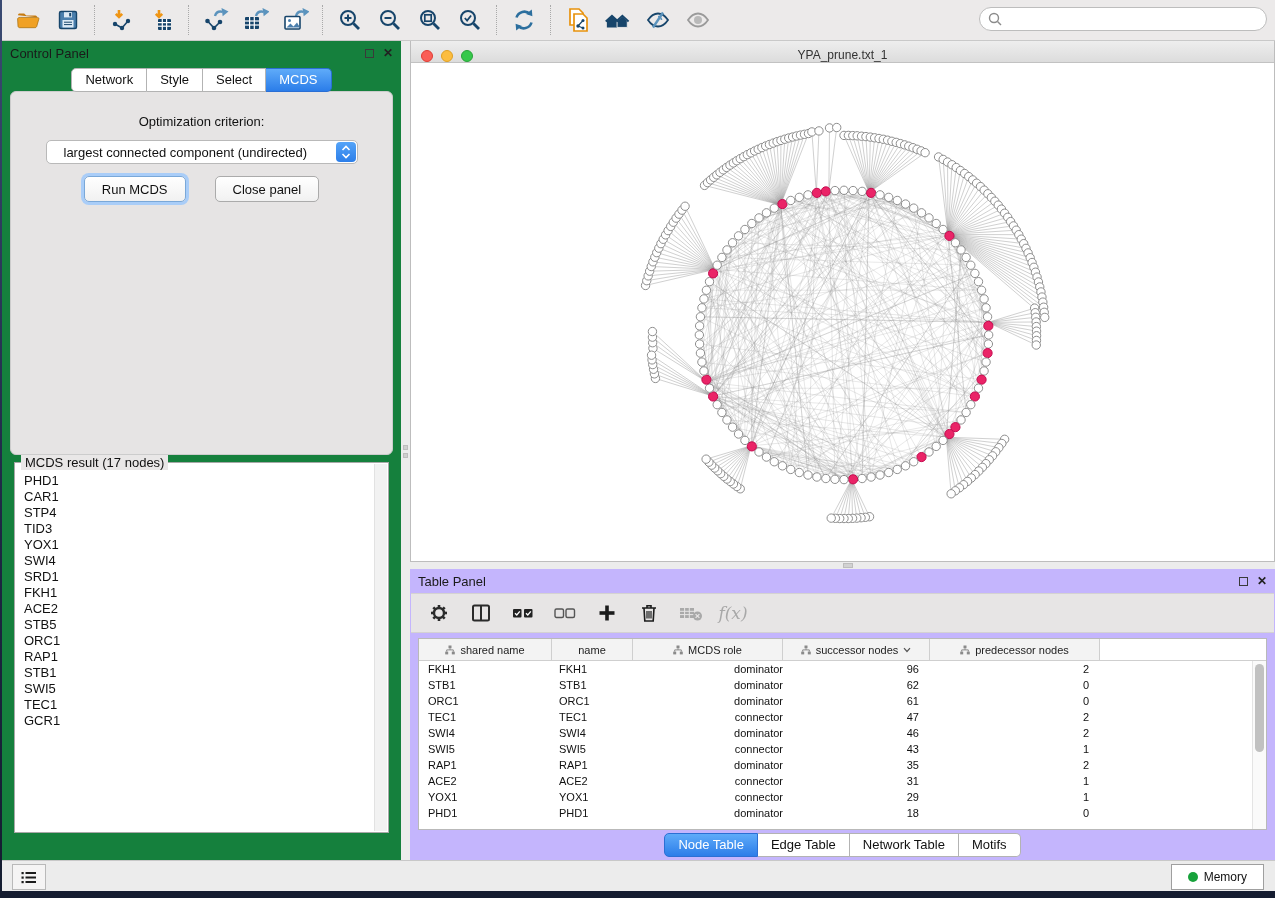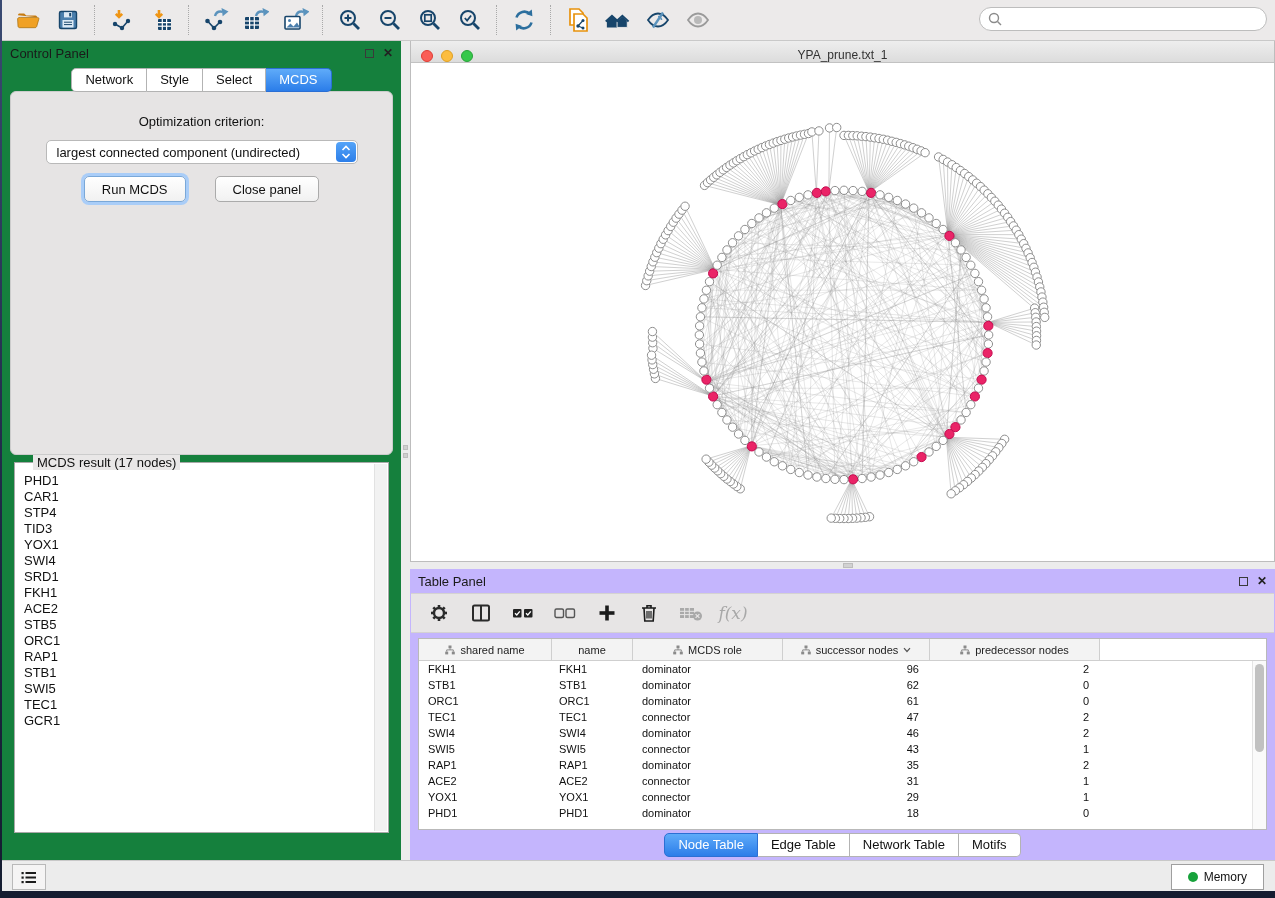--- a/index.html
+++ b/index.html
@@ -37,32 +37,32 @@
   .seg-tabs{display:flex;justify-content:center;margin:3px 0 0 0;position:relative;z-index:2;}
   .seg{background:#fff;border:1px solid #b3b3b3;border-left:none;padding:3px 13px 4px;font-size:13px;color:#111;cursor:default;}
   .seg:first-child{border-left:1px solid #b3b3b3;border-radius:5px 0 0 5px;}
   .seg:last-child{border-radius:0 5px 5px 0;}
   .seg.active{background:linear-gradient(180deg,#5fabf9 0%,#2b7de9 100%);border-color:#2b6fd4;color:#fff;}
   .mcds-box{margin:-1px 8px 0 8px;height:364px;background:#e6e4e4;border:1px solid #cccccc;border-radius:6px;
     display:flex;flex-direction:column;align-items:center;box-sizing:border-box;}
   .crit-label{margin-top:22px;font-size:13px;color:#111;}
   .select{margin-top:11px;width:312px;height:24px;background:#fff;border:1px solid #b9b9b9;border-radius:5px;
     position:relative;display:flex;align-items:center;box-sizing:border-box;}
-  .select .sel-text{font-size:13px;padding-left:10px;color:#111;}
+  .select .sel-text{font-size:13px;padding-left:17px;color:#111;}
   .stepper{position:absolute;right:1px;top:1px;width:20px;height:20px;border-radius:4px;
     background:linear-gradient(180deg,#55a4f8 0%,#2c7ee9 100%);display:flex;flex-direction:column;
     align-items:center;justify-content:center;color:#fff;}
   .stepper svg{display:block;}
   .btn-row{margin-top:12px;display:flex;gap:29px;}
   .pbtn{height:24px;padding:0 17px;background:linear-gradient(180deg,#ffffff,#f1f1f1);border:1px solid #ababab;
     border-radius:5px;font-size:13px;color:#111;display:flex;align-items:center;cursor:default;}
   .pbtn.focused{box-shadow:0 0 0 3px #a9cdf8;border-color:#7aa8d8;}
 
   .result-box{margin:7px 12px 0 12px;height:371px;background:#fff;border:1px solid #a8a8a8;position:relative;box-sizing:border-box;}
-  .result-legend{position:absolute;top:-8px;left:18px;background:#e9e7e7;padding:0 4px;font-size:13px;color:#111;}
+  .result-legend{position:absolute;top:-8px;left:6px;background:#e9e7e7;padding:0 4px;font-size:13px;color:#111;}
   .result-list{position:absolute;inset:10px 14px 4px 9px;overflow:hidden;font-size:13px;line-height:16px;color:#111;}
   .result-scroll{position:absolute;top:1px;right:1px;bottom:1px;width:12px;background:#f2f2f2;border-left:1px solid #e2e2e2;}
 
   
   .network-window{height:521px;display:flex;flex-direction:column;border:1px solid #bdbdbd;border-top:none;box-sizing:border-box;}
   .nw-titlebar{height:21px;background:linear-gradient(180deg,#eeeeee,#dcdcdc);border-bottom:1px solid #c2c2c2;
     display:flex;align-items:flex-end;position:relative;}
   .lights{display:flex;gap:8px;margin-left:10px;}
   .light{width:12px;height:12px;border-radius:50%;box-sizing:border-box;}
   .light.red{background:#fa5e56;border:1px solid #de3c34;}
@@ -81,21 +81,21 @@
   .tp-btn{display:flex;align-items:center;justify-content:center;width:24px;height:24px;}
   .fx-ico{font-family:"DejaVu Serif",serif;font-style:italic;font-size:17px;color:#a8a8a8;}
   .tbl-wrap{flex:1;margin:5px 8px 0 8px;background:#fff;border:1px solid #b9b9b9;position:relative;overflow:hidden;}
   .thead{display:flex;height:21px;border-bottom:1px solid #cfcfcf;font-size:11px;color:#222;}
   .th{background:#f3f3f3;border-right:1px solid #cfcfcf;display:flex;align-items:center;justify-content:center;gap:5px;box-sizing:border-box;}
   .th svg{flex:none;}
   .trow{display:flex;height:16px;font-size:11px;color:#111;align-items:center;}
   .td{box-sizing:border-box;white-space:nowrap;overflow:hidden;}
   .c0{width:133px;padding-left:9px;}
   .c1{width:81px;padding-left:7px;}
-  .c2{width:150px;padding-left:9px;}
+  .c2{width:150px;padding-left:9px;text-align:right;}
   .c3{width:147px;text-align:right;padding-right:11px;}
   .c4{width:170px;text-align:right;padding-right:11px;}
   .tbl-scroll{position:absolute;top:22px;right:0;bottom:0;width:13px;background:#fafafa;border-left:1px solid #e4e4e4;}
   .tbl-thumb{position:absolute;top:3px;left:2px;width:9px;height:88px;background:#c1c1c1;border-radius:5px;}
   .tp-tabs-row{height:30px;display:flex;justify-content:center;align-items:center;}
 
   
   .statusbar{position:absolute;left:0;right:0;bottom:0;height:30px;background:#ececec;border-top:1px solid #c8c8c8;}
   .list-btn{position:absolute;left:10px;top:3px;width:32px;height:24px;background:#f5f4f4;border:1px solid #b9b9b9;
     display:flex;align-items:center;justify-content:center;}

